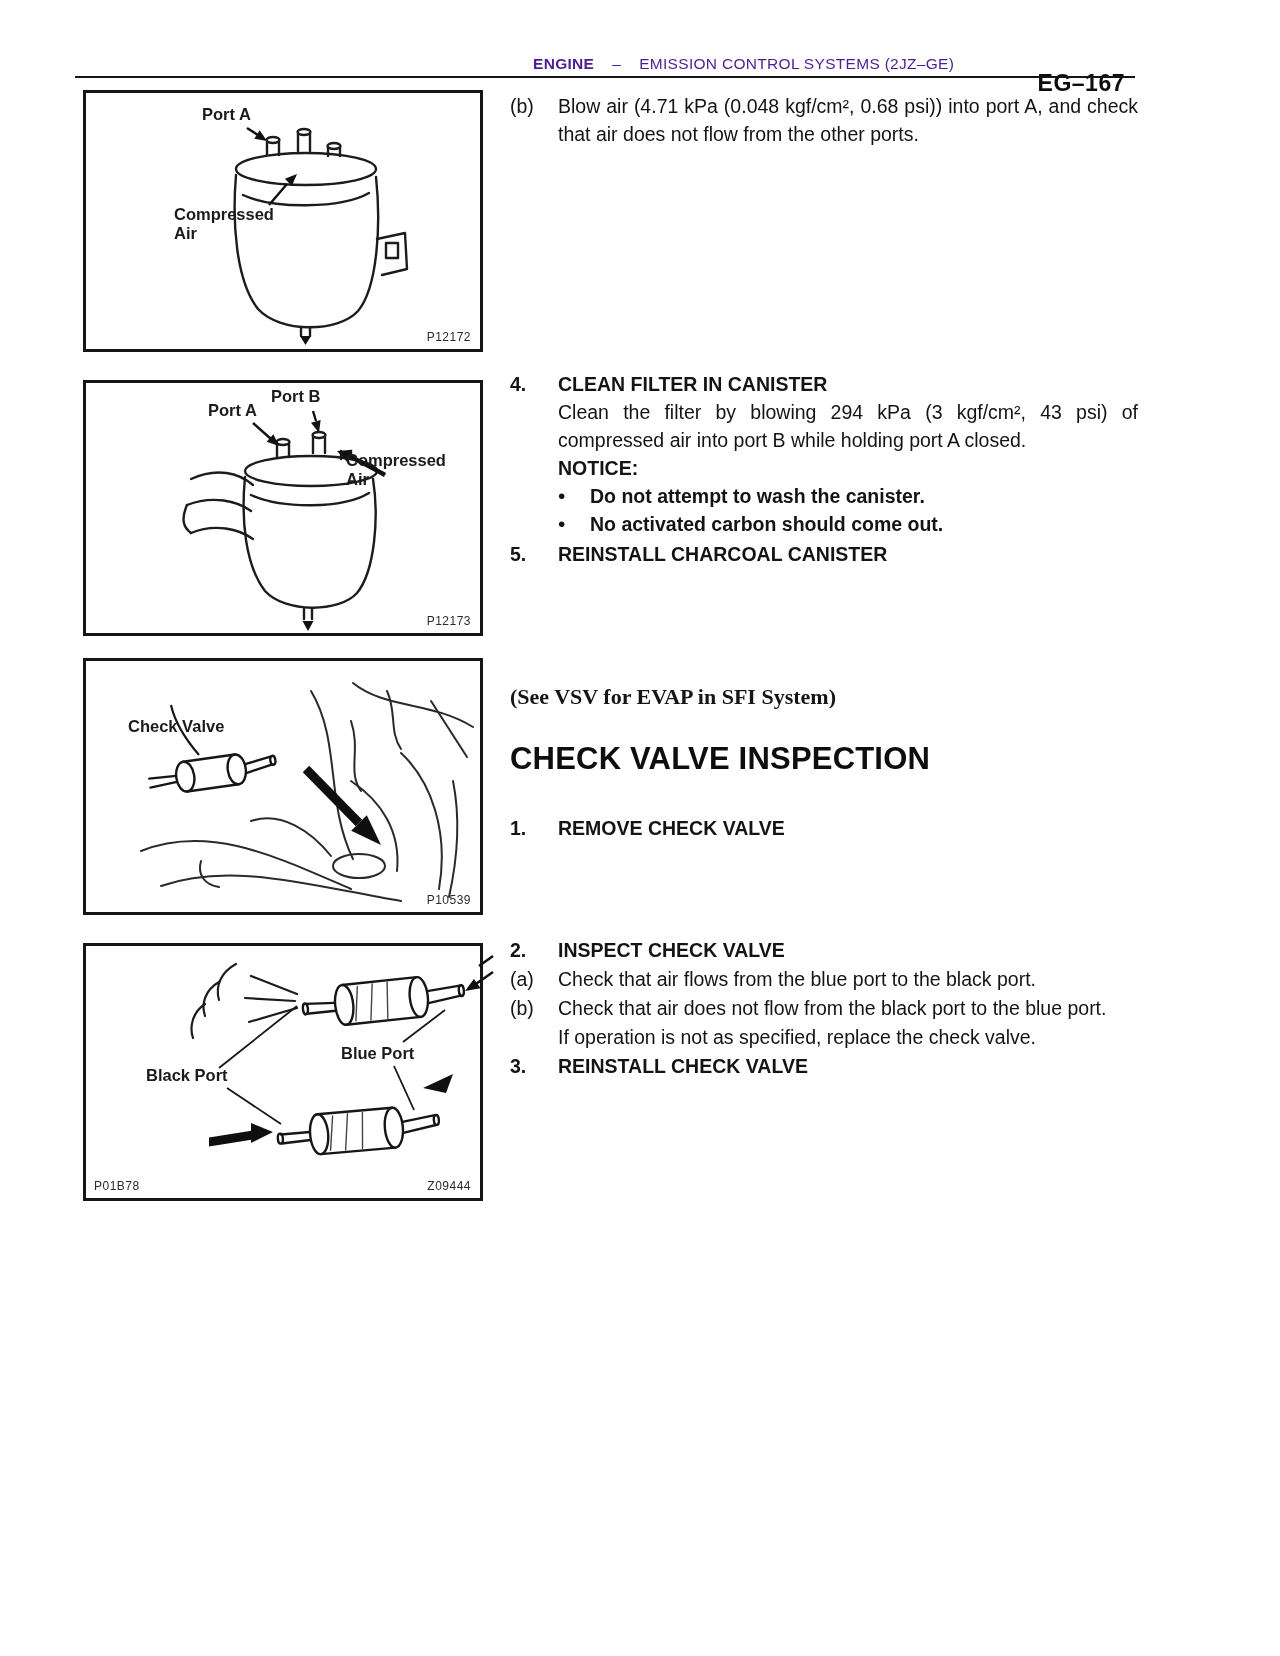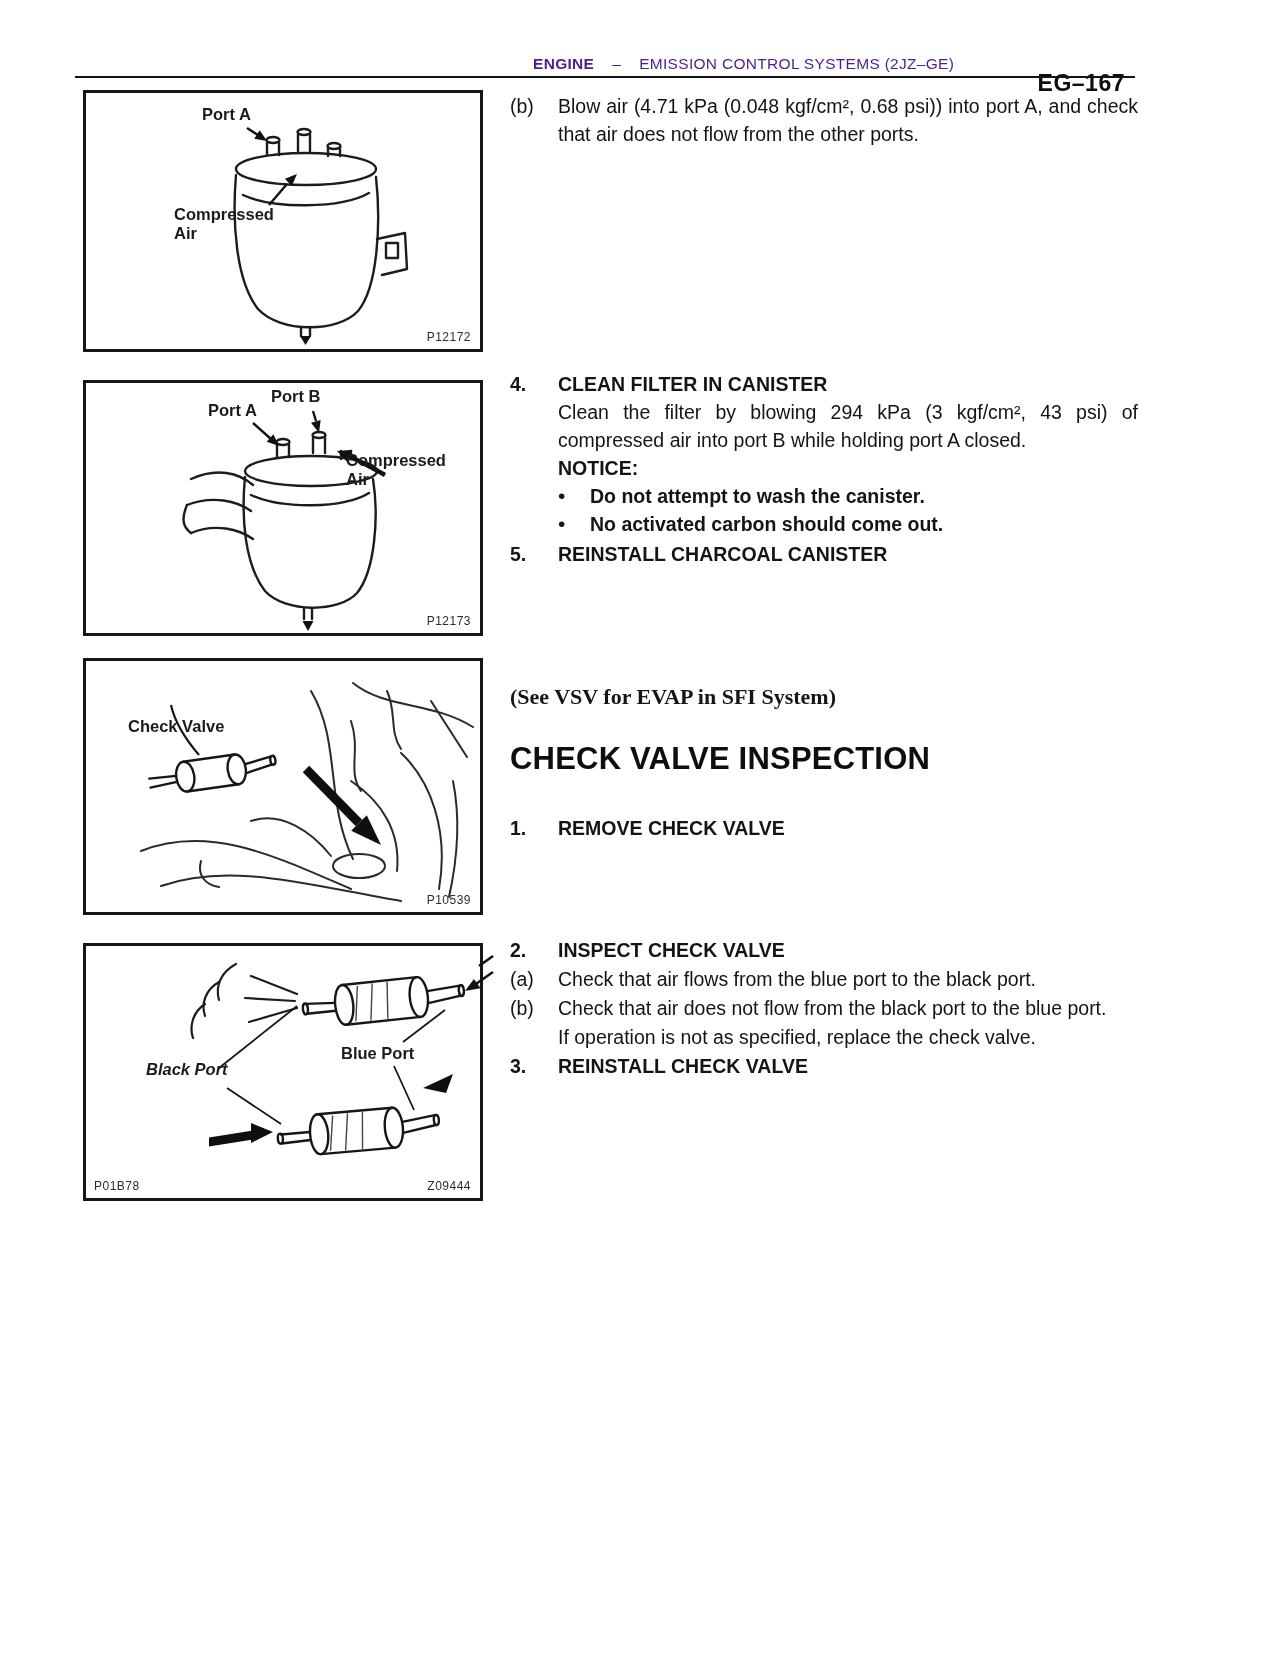--- a/index.html
+++ b/index.html
@@ -215,21 +215,21 @@
       </g>
 
       <g stroke="#161616" stroke-width="1.8" fill="none">
         <path d="M302 96 L344 64"></path>
         <path d="M293 120 L313 164"></path>
         <path d="M118 122 L196 60"></path>
         <path d="M126 142 L180 178"></path>
       </g>
     </svg>
     <span class="fig-label" style="left:255px; top:98px;">Blue Port</span>
-    <span class="fig-label" style="left:60px; top:114px;font-style:italic;">Black Port</span>
+    <span class="fig-label" style="left:60px; top:120px;">Black Port</span>
     <span class="fig-code-left">P01B78</span>
     <span class="fig-code">Z09444</span>
   </figure>
 
   <div class="col t" style="top:92px;">
     <div class="step">
       <span>(b)</span>
       <span class="just">Blow air (4.71 kPa (0.048 kgf/cm², 0.68 psi)) into port A, and check that air does not flow from the other ports.</span>
     </div>
   </div>

